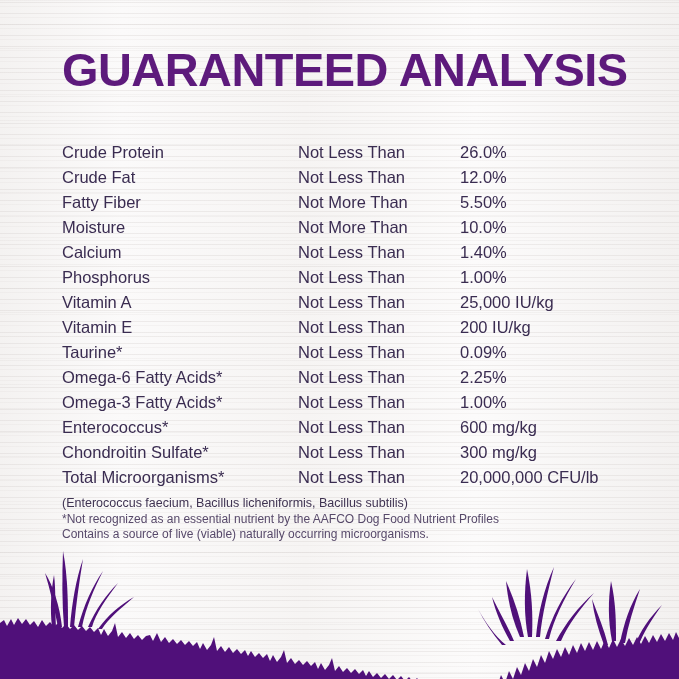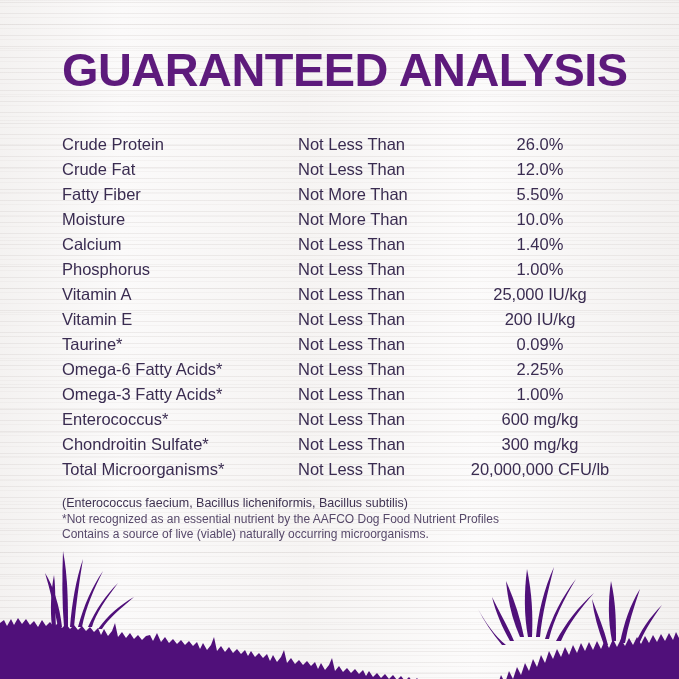--- a/index.html
+++ b/index.html
@@ -64,44 +64,45 @@
     letter-spacing: -0.5px;
     white-space: nowrap;
     font-family: "Liberation Sans", sans-serif;
     transform: scaleX(1.02);
     transform-origin: left center;
   }
 
   .table {
     position: absolute;
     left: 62px;
-    top: 132px;
+    top: 120px;
     width: 558px;
   }
   .row {
     display: flex;
     align-items: baseline;
     height: 25px;
     color: #3a2c51;
     font-size: 16.5px;
     line-height: 25px;
     white-space: nowrap;
   }
   .cell-nutrient {
     width: 236px;
     flex: 0 0 236px;
     overflow: visible;
   }
   .cell-qualifier {
     width: 162px;
     flex: 0 0 162px;
+    margin-top: 20px;
   }
   .cell-value {
     flex: 1 1 auto;
-    text-align: center;
+    text-align: left;
   }
 
   .footnotes {
     position: absolute;
     left: 62px;
     top: 494px;
     width: 560px;
     color: #4a3f5c;
   }
   .fn-strains {

